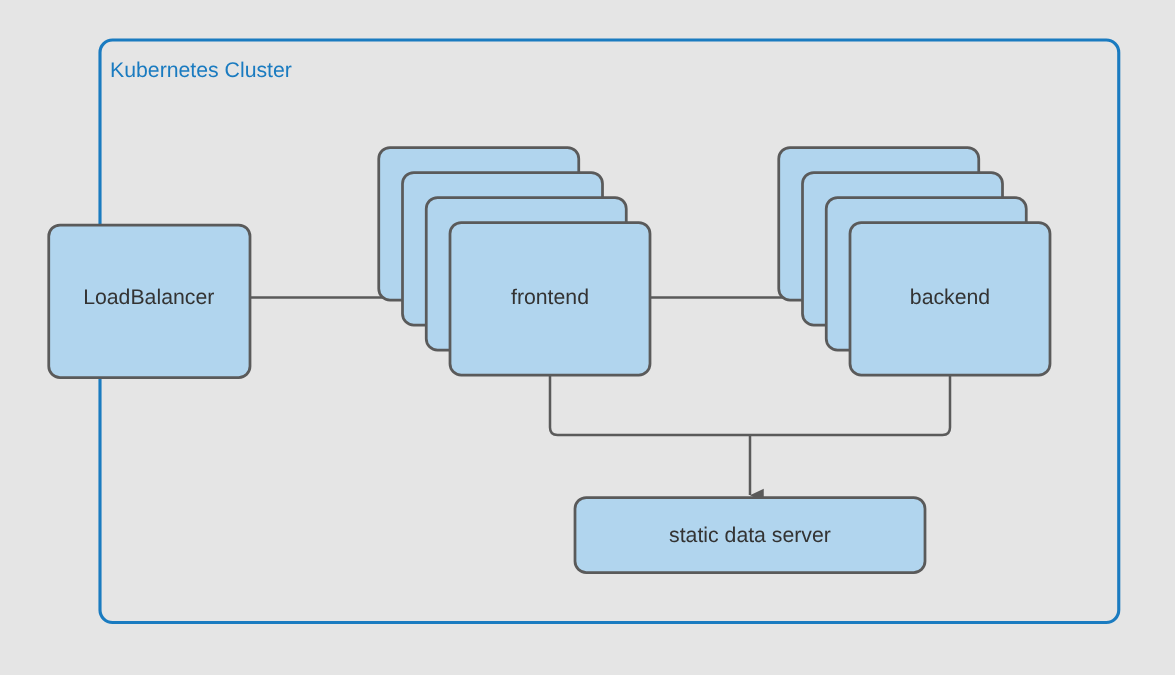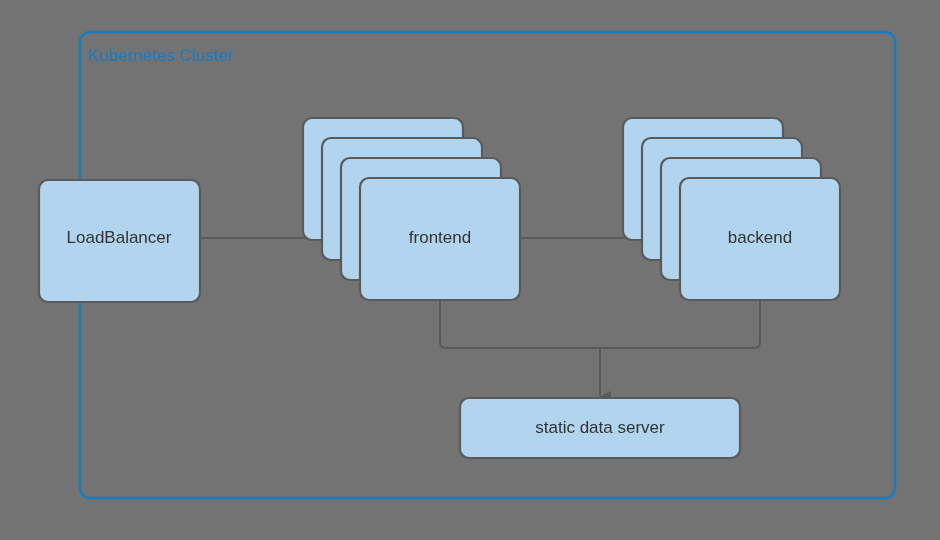--- a/index.html
+++ b/index.html
@@ -7,21 +7,21 @@
     padding: 0;
     background: #ffffff;
   }
   body {
     font-family: "Liberation Sans", sans-serif;
   }
   #canvas {
     position: relative;
     width: 940px;
     height: 540px;
-    background: #737373;
+    background: #e5e5e5;
     overflow: hidden;
   }
   #diagram-svg {
     position: absolute;
     left: 0;
     top: 0;
     width: 940px;
     height: 540px;
   }
   .node-label {

